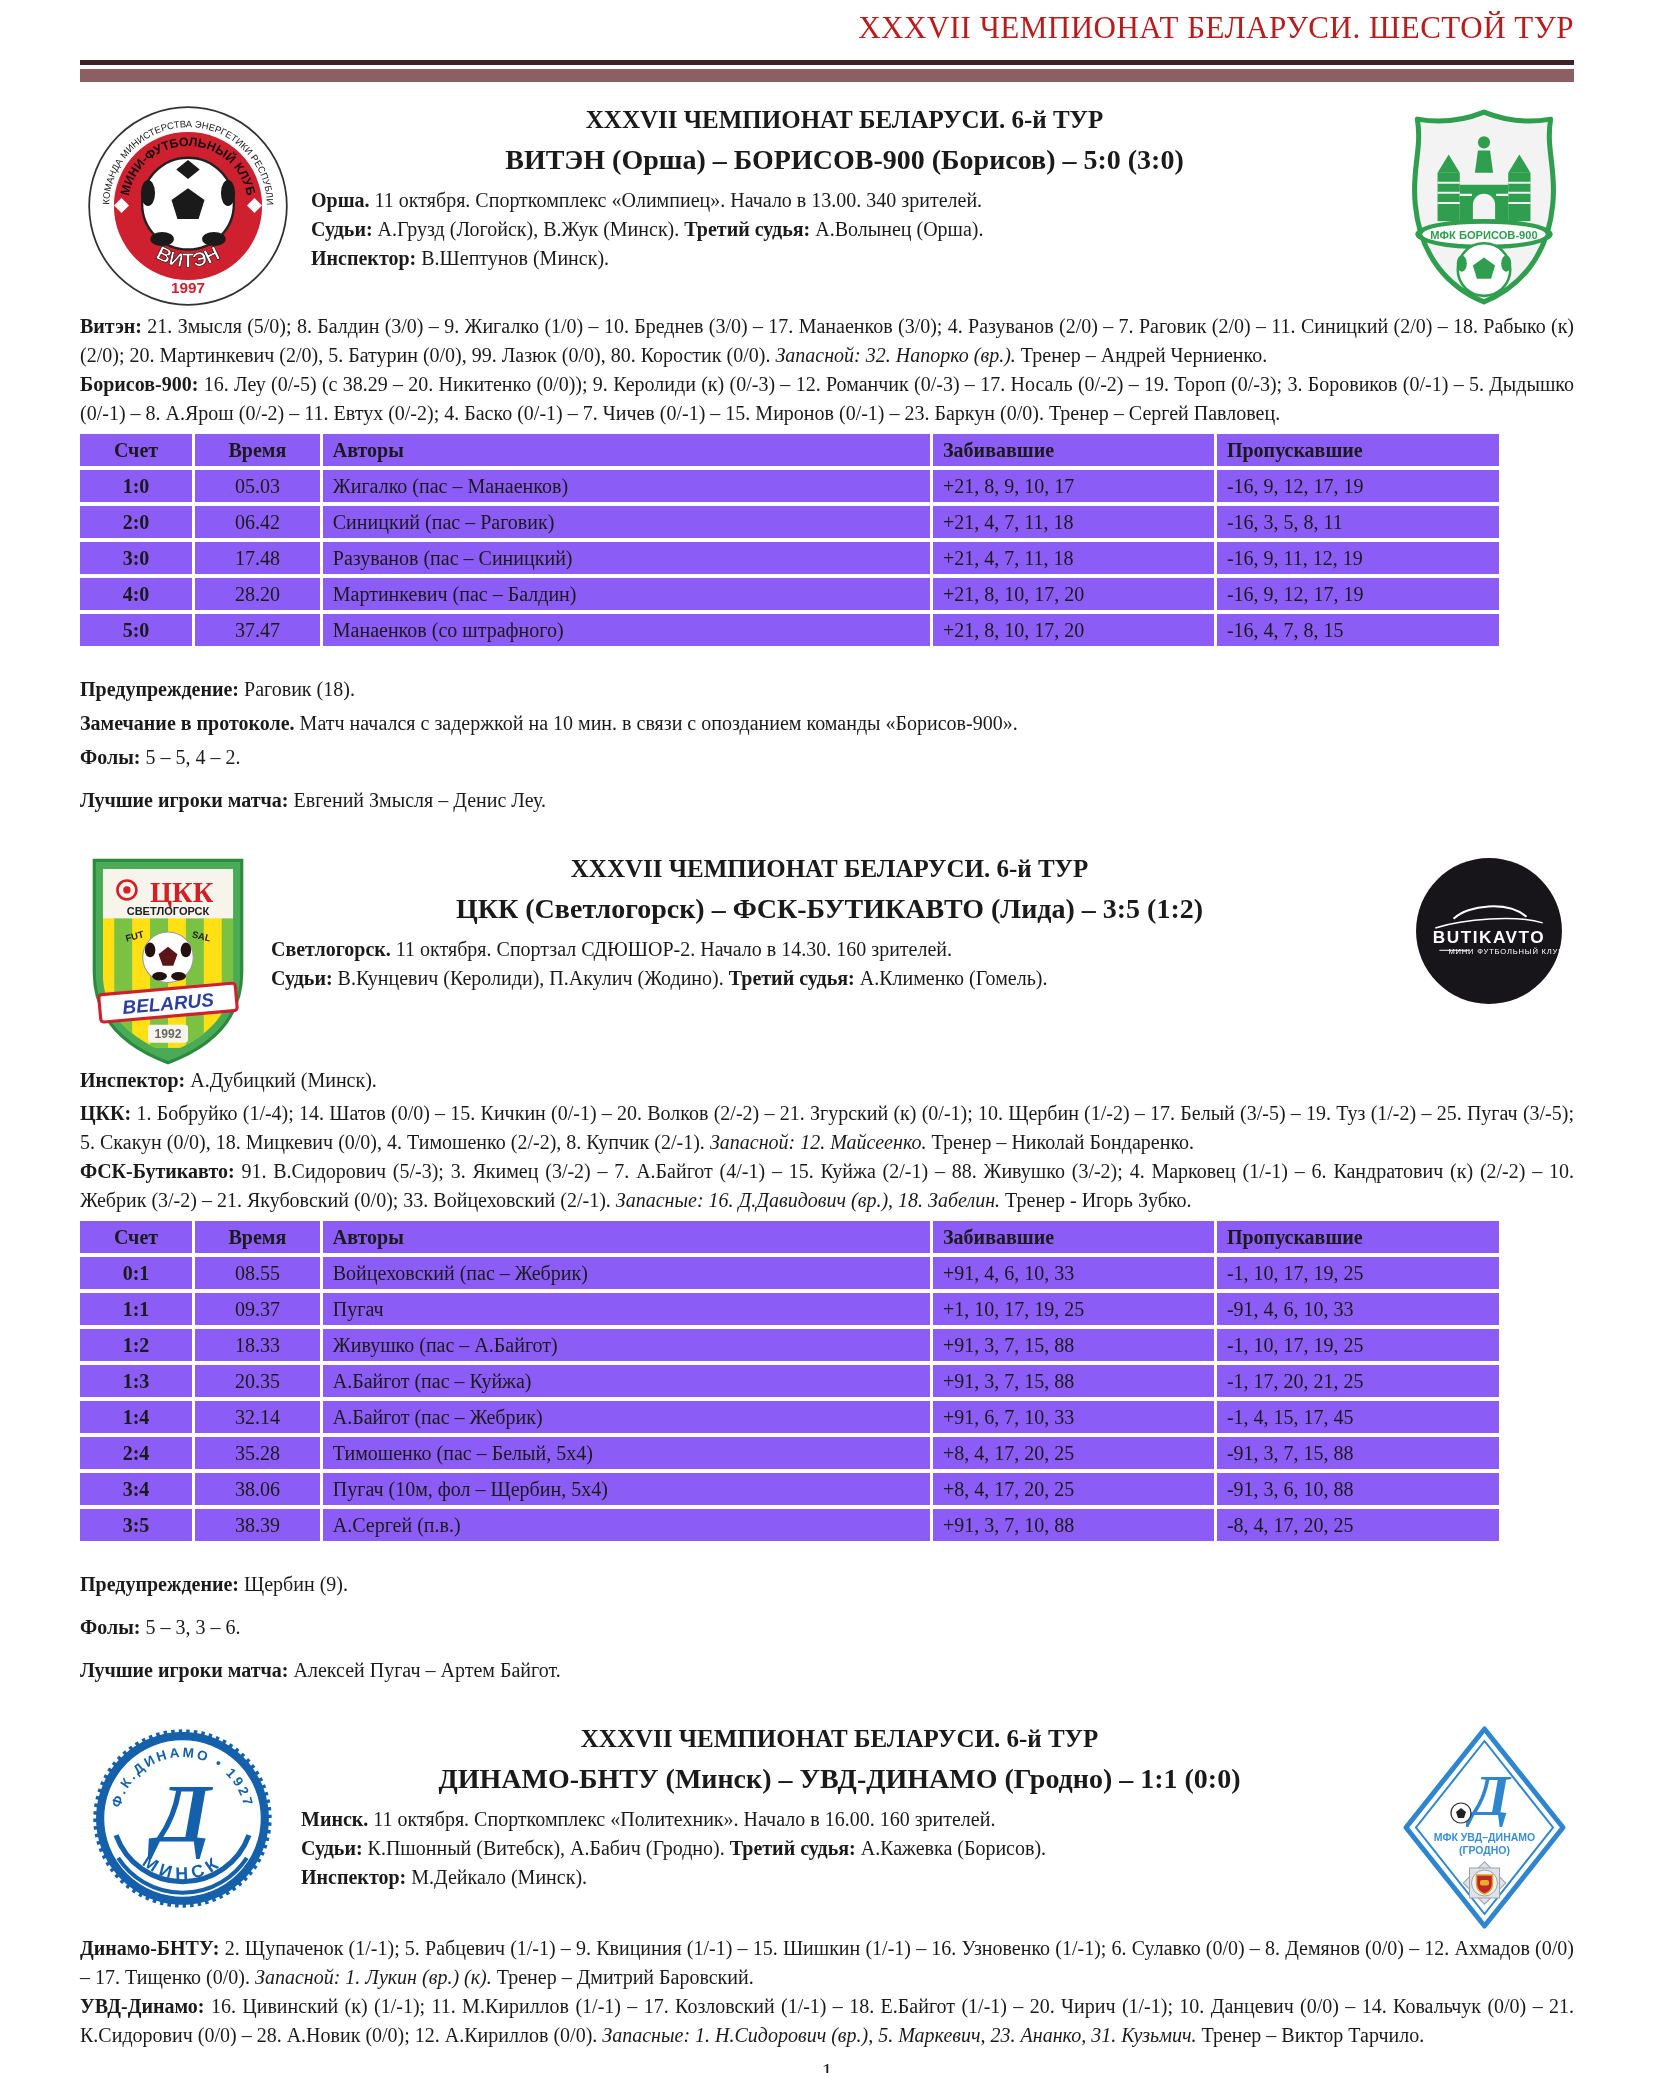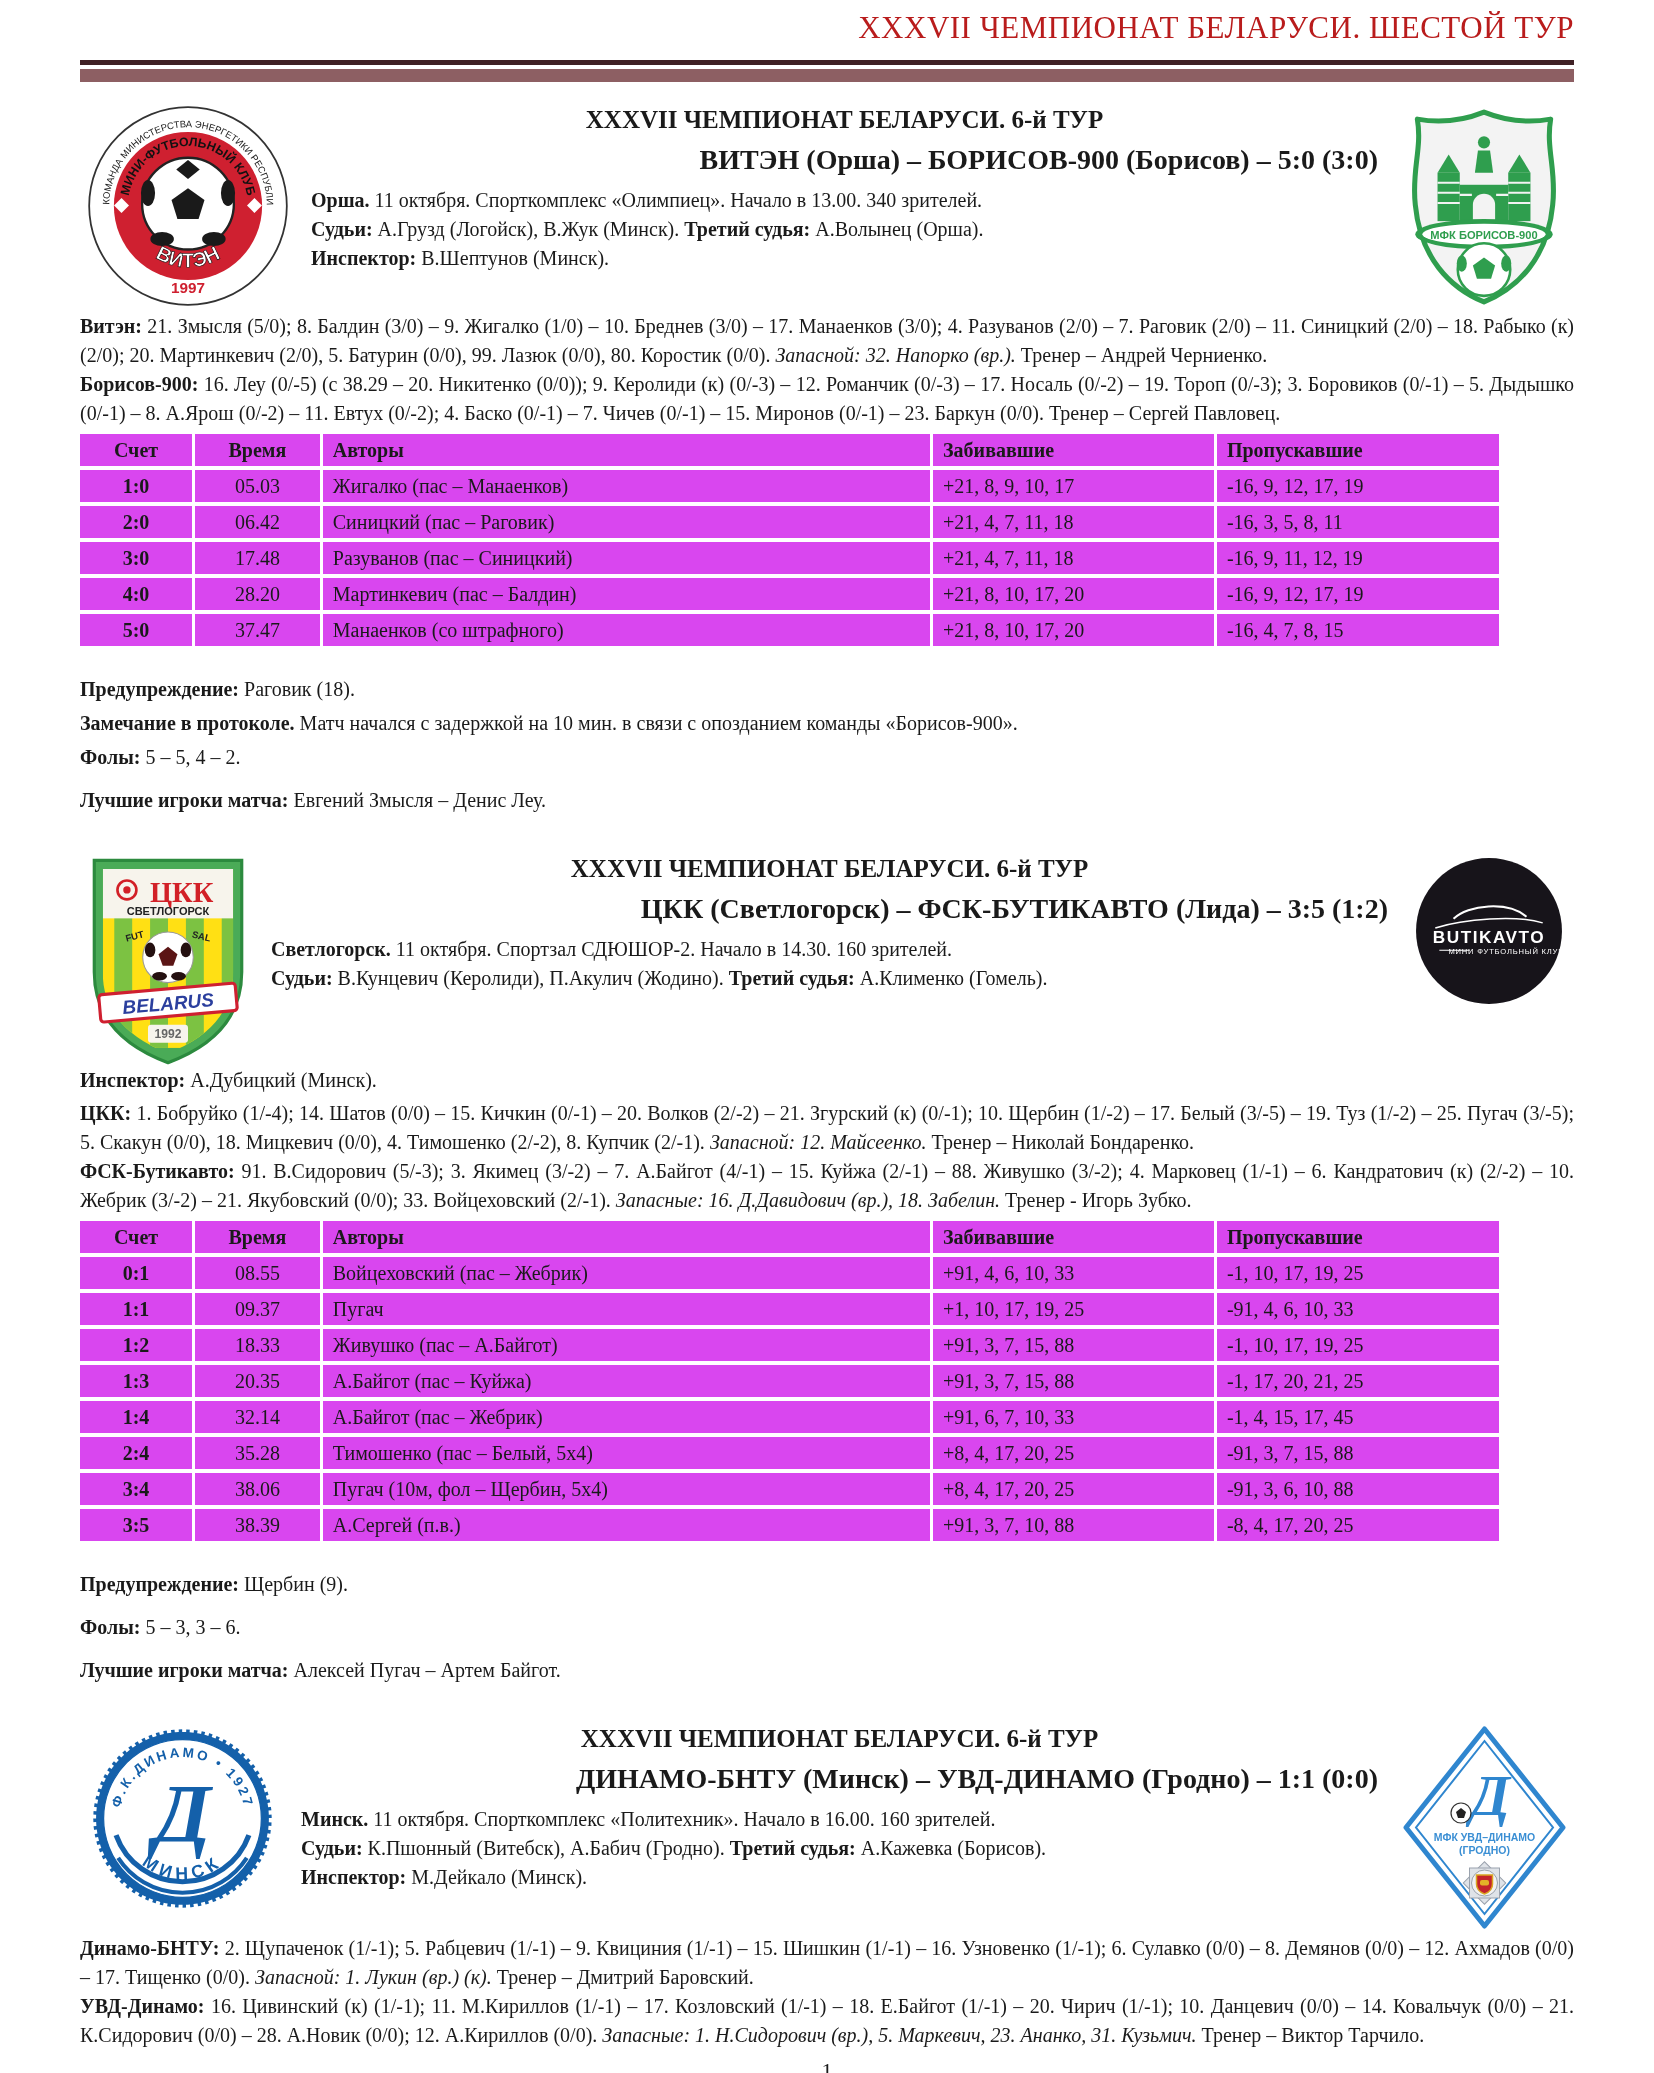--- a/index.html
+++ b/index.html
@@ -20,33 +20,33 @@
   section.match { margin-top:18px; }
   section.match + section.match { margin-top:34px; }
 
   .match-head { display:grid; column-gap:16px; align-items:start; }
   .head-1 { grid-template-columns:215px 1fr 180px; }
   .head-2 { grid-template-columns:175px 1fr 170px; }
   .head-3 { grid-template-columns:205px 1fr 180px; }
   .logo-box { display:flex; justify-content:center; padding-top:6px; }
 
   .round-title { text-align:center; font-weight:bold; font-size:25px; margin-top:4px; }
-  .match-title { text-align:right; font-weight:bold; font-size:28px; margin-top:10px; }
+  .match-title { text-align:center; font-weight:bold; font-size:28px; margin-top:10px; }
   .match-center { padding-top:2px; }
   .center-details { margin-top:10px; }
 
   p.detail { margin:0; font-size:20px; line-height:29px; }
   p.justify { text-align:justify; }
   p.roster { margin:0; font-size:20px; line-height:29px; text-align:justify; }
   .rosters { margin-top:4px; }
   b.lbl { font-weight:bold; }
 
   table.goals {
     width:95%; border-collapse:collapse; margin-top:6px;
-    font-size:20px; background:#d946ef;
+    font-size:20px; background:#8b5cf6;
   }
   table.goals th, table.goals td {
     padding:3px 10px; border-bottom:4px solid #ffffff; border-right:3px solid #ffffff;
     white-space:nowrap; text-align:left; vertical-align:middle; line-height:26px;
   }
   table.goals th:last-child, table.goals td:last-child { border-right:none; }
   table.goals tr > *:nth-child(1), table.goals tr > *:nth-child(2) { text-align:center; }
   table.goals td:first-child { font-weight:bold; }
   table.goals th { font-weight:bold; }
   col.c-score { width:8%; }  col.c-time { width:9%; }

